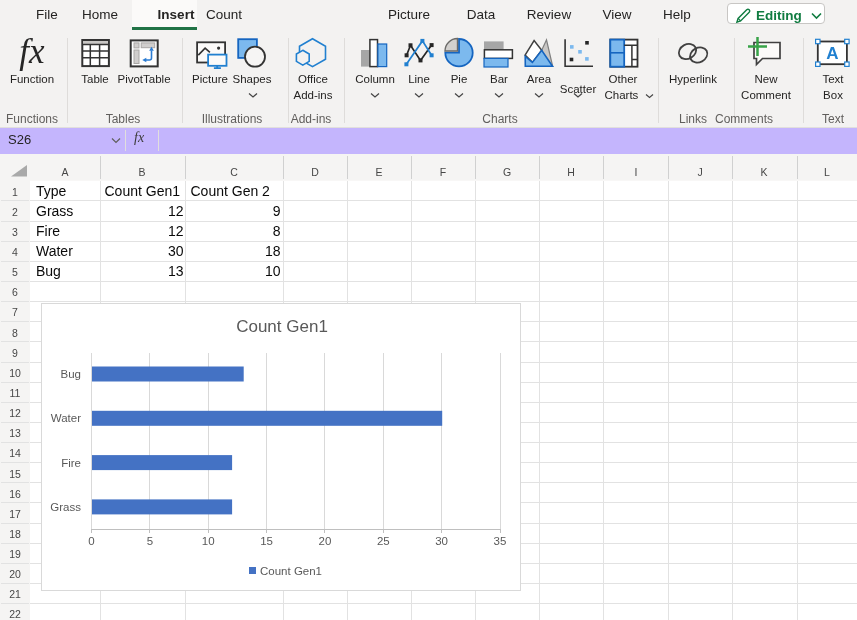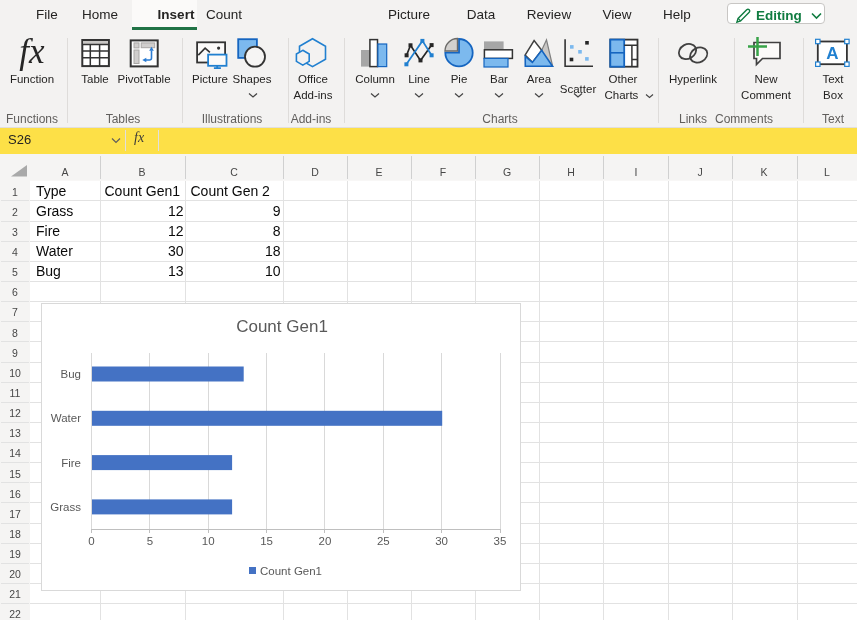--- a/index.html
+++ b/index.html
@@ -12,21 +12,21 @@
 .tab { position:absolute; top:0; height:31px; line-height:30px; font-size:13.5px; color:#252423; }
 #activetab { position:absolute; left:132px; top:0; width:65px; height:30px; background:#fbfaf9; border-bottom:3px solid #217346; }
 #editbtn { position:absolute; left:727px; top:3px; width:98px; height:21px; background:#fff; border:1px solid #c8c6c4; border-radius:4px; }
 
 #ribbon { left:0; top:31px; width:857px; height:97px; background:#f3f2f1; }
 .rlbl { position:absolute; font-size:11.5px; color:#252423; line-height:15.5px; text-align:center; }
 .glbl { position:absolute; top:82px; font-size:12px; color:#605e5c; line-height:12px; text-align:right; }
 .gsep { position:absolute; top:7px; width:1px; height:85px; background:#dedcda; }
 #ribdiv { position:absolute; left:0; top:96px; width:857px; height:1px; background:#e1dfdd; }
 
-#fbar { left:0; top:128px; width:857px; height:26px; background:#fde047; }
+#fbar { left:0; top:128px; width:857px; height:26px; background:#c4b5fd; }
 .fsep { position:absolute; top:2px; width:1px; height:21px; background:#e1dfdd; }
 </style>
 </head>
 <body>
 
 <div class="abs" id="tabbar">
   <div id="activetab"></div>
   <div class="tab ctr" style="left:47px">File</div>
   <div class="tab ctr" style="left:100px">Home</div>
   <div class="tab ctr" style="left:176px;font-weight:bold">Insert</div>

